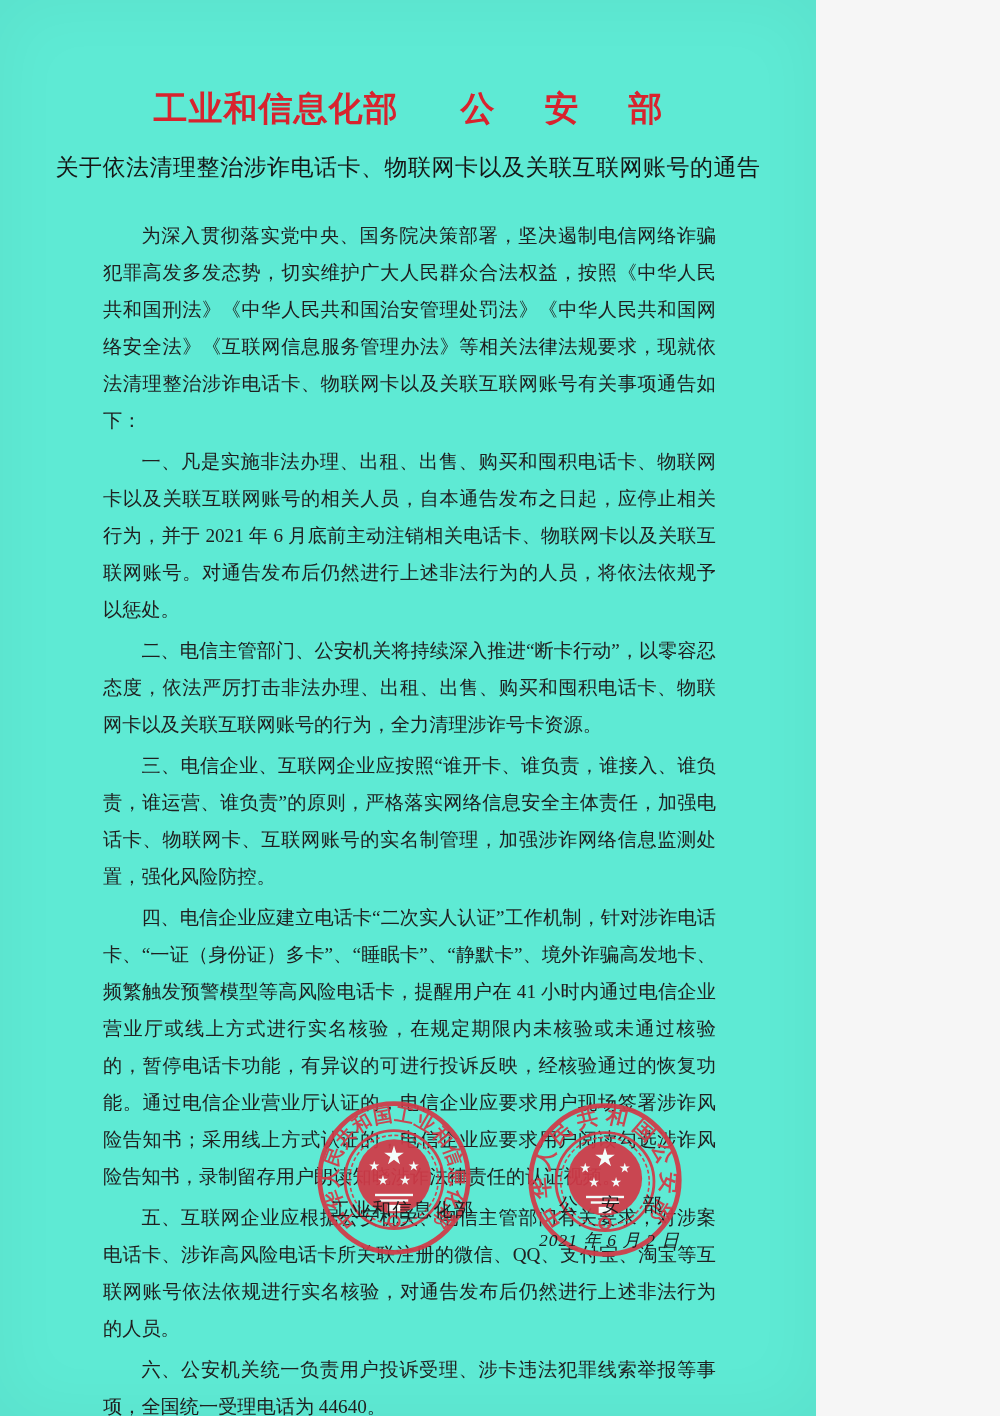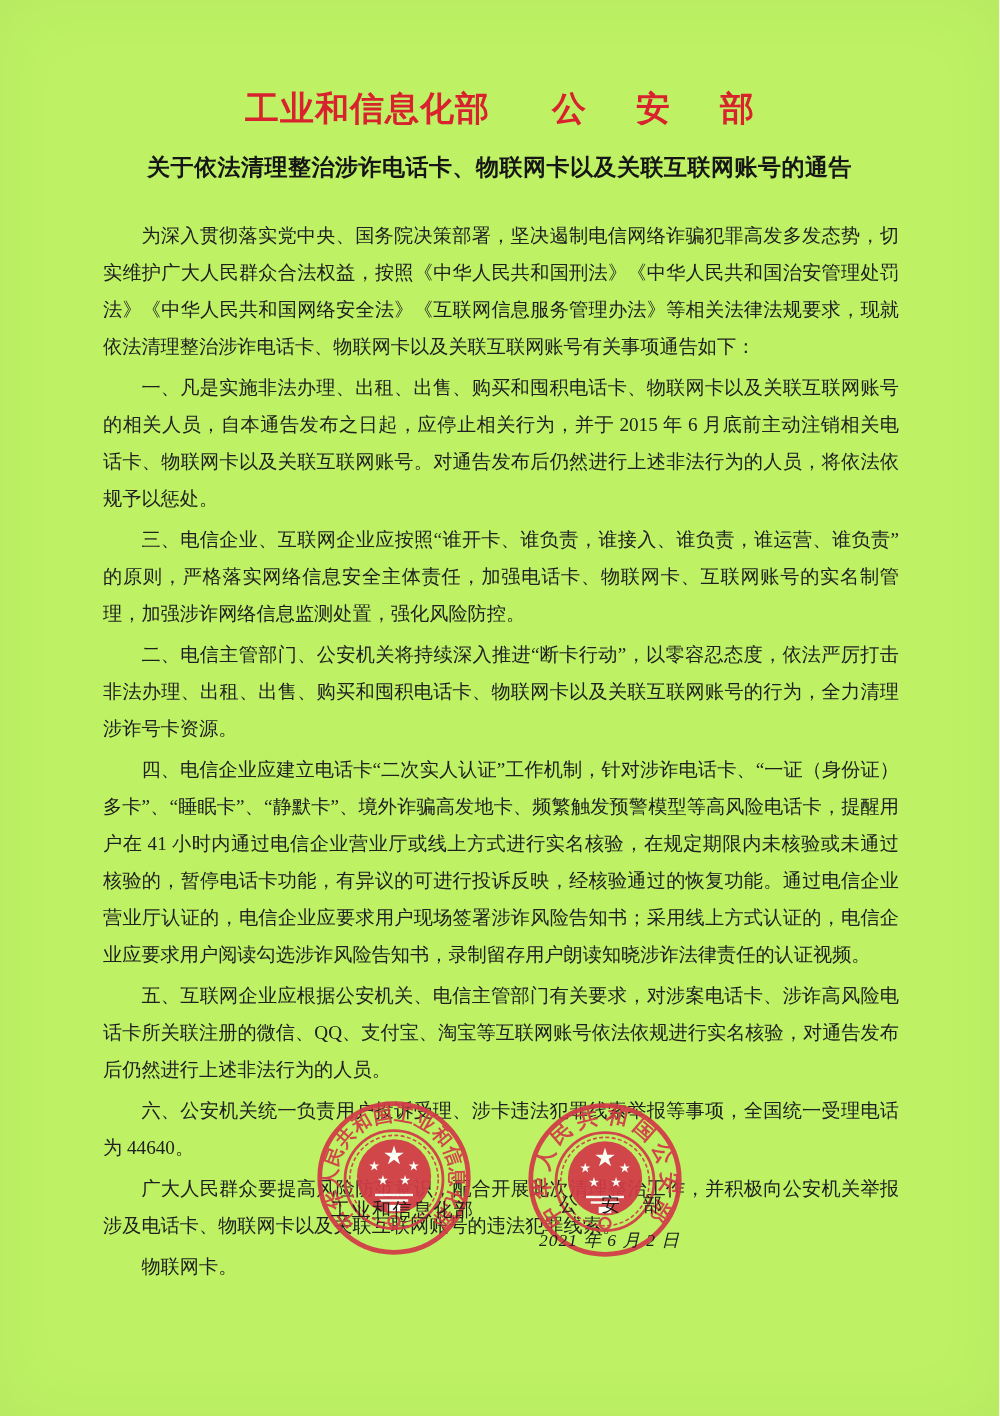--- a/index.html
+++ b/index.html
@@ -3,22 +3,22 @@
 <meta charset="utf-8">
 <style>
   html,body{margin:0;padding:0;}
   body{
     width:1000px;height:1416px;
     background:#f6f6f6;
     font-family:"Liberation Serif","DejaVu Serif",serif;
   }
   .page{
     position:relative;
-    width:999px;height:1416px;
-    background:#bef264;
+    width:816px;height:1416px;
+    background:#5eead4;
     box-shadow:inset 0 0 70px rgba(0,0,0,0.045);
     overflow:hidden;
     color:#1f1f1f;
   }
   
   .authorities{
     padding-top:90px;
     text-align:center;
     color:#d8232e;
     font-weight:700;
@@ -26,21 +26,21 @@
     line-height:38px;
     white-space:nowrap;
   }
   .authority-left{letter-spacing:1px;}
   .authority-right{letter-spacing:50px;margin-left:62px;margin-right:-50px;}
   
   .doc-title{
     margin-top:24px;
     text-align:center;
     font-size:23px;
-    font-weight:700;
+    font-weight:400;
     letter-spacing:0.5px;
     color:#161616;
   }
   
   .doc-body{
     margin:34px 96px 0 99px;
     font-size:19.2px;
     line-height:37px;
     text-align:justify;
     color:#202020;
@@ -68,23 +68,23 @@
 <div class="page">
 
   <div class="authorities">
     <span class="authority-left">工业和信息化部</span><span class="authority-right">公安部</span>
   </div>
 
   <div class="doc-title">关于依法清理整治涉诈电话卡、物联网卡以及关联互联网账号的通告</div>
 
   <div class="doc-body">
     <p>为深入贯彻落实党中央、国务院决策部署，坚决遏制电信网络诈骗犯罪高发多发态势，切实维护广大人民群众合法权益，按照《中华人民共和国刑法》《中华人民共和国治安管理处罚法》《中华人民共和国网络安全法》《互联网信息服务管理办法》等相关法律法规要求，现就依法清理整治涉诈电话卡、物联网卡以及关联互联网账号有关事项通告如下：</p>
-    <p>一、凡是实施非法办理、出租、出售、购买和囤积电话卡、物联网卡以及关联互联网账号的相关人员，自本通告发布之日起，应停止相关行为，并于 2015 年 6 月底前主动注销相关电话卡、物联网卡以及关联互联网账号。对通告发布后仍然进行上述非法行为的人员，将依法依规予以惩处。</p>
+    <p>一、凡是实施非法办理、出租、出售、购买和囤积电话卡、物联网卡以及关联互联网账号的相关人员，自本通告发布之日起，应停止相关行为，并于 2021 年 6 月底前主动注销相关电话卡、物联网卡以及关联互联网账号。对通告发布后仍然进行上述非法行为的人员，将依法依规予以惩处。</p>
+    <p>二、电信主管部门、公安机关将持续深入推进“断卡行动”，以零容忍态度，依法严厉打击非法办理、出租、出售、购买和囤积电话卡、物联网卡以及关联互联网账号的行为，全力清理涉诈号卡资源。</p>
     <p>三、电信企业、互联网企业应按照“谁开卡、谁负责，谁接入、谁负责，谁运营、谁负责”的原则，严格落实网络信息安全主体责任，加强电话卡、物联网卡、互联网账号的实名制管理，加强涉诈网络信息监测处置，强化风险防控。</p>
-    <p>二、电信主管部门、公安机关将持续深入推进“断卡行动”，以零容忍态度，依法严厉打击非法办理、出租、出售、购买和囤积电话卡、物联网卡以及关联互联网账号的行为，全力清理涉诈号卡资源。</p>
     <p>四、电信企业应建立电话卡“二次实人认证”工作机制，针对涉诈电话卡、“一证（身份证）多卡”、“睡眠卡”、“静默卡”、境外诈骗高发地卡、频繁触发预警模型等高风险电话卡，提醒用户在 41 小时内通过电信企业营业厅或线上方式进行实名核验，在规定期限内未核验或未通过核验的，暂停电话卡功能，有异议的可进行投诉反映，经核验通过的恢复功能。通过电信企业营业厅认证的，电信企业应要求用户现场签署涉诈风险告知书；采用线上方式认证的，电信企业应要求用户阅读勾选涉诈风险告知书，录制留存用户朗读知晓涉诈法律责任的认证视频。</p>
     <p>五、互联网企业应根据公安机关、电信主管部门有关要求，对涉案电话卡、涉诈高风险电话卡所关联注册的微信、QQ、支付宝、淘宝等互联网账号依法依规进行实名核验，对通告发布后仍然进行上述非法行为的人员。</p>
     <p>六、公安机关统一负责用户投诉受理、涉卡违法犯罪线索举报等事项，全国统一受理电话为 44640。</p>
     <p>广大人民群众要提高风险防范意识，配合开展此次清理整治工作，并积极向公安机关举报涉及电话卡、物联网卡以及关联互联网账号的违法犯罪线索。</p>
     <p>物联网卡。</p>
   </div>
 
   <div class="seal-area">
 
     <svg class="seal seal-left" width="158" height="158" viewBox="0 0 200 200">

